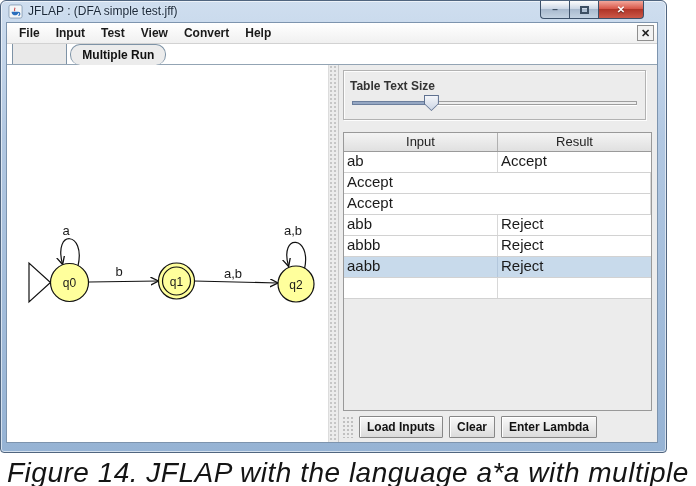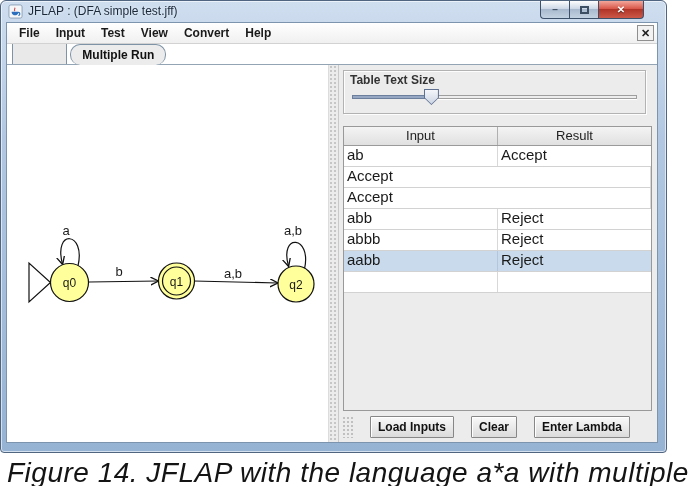--- a/index.html
+++ b/index.html
@@ -45,21 +45,21 @@
 
   .content { flex:1; display:flex; min-height:0; }
   .canvas { width:321px; background:#fff; position:relative; }
   .divider { width:11px; background-color:#ececec;
     background-image:radial-gradient(#c6c6c6 1px, transparent 1.2px);
     background-size:4px 4px; border-left:1px solid #dcdcdc; border-right:1px solid #c9c9c9; }
   .rightpanel { flex:1; background:#ececec; display:flex; flex-direction:column; padding:4px 4px 3px 3px; min-width:0; }
 
   
   .group { border:1px solid #b2b2b2; box-shadow:inset 1px 1px 0 #fdfdfd, 1px 1px 0 #fdfdfd;
-    margin:1px 7px 12px 1px; padding:2px 6px 8px 6px; }
+    margin:1px 7px 12px 1px; padding:8px 6px 8px 6px; }
   .group-label { font-size:12px; font-weight:bold; color:#333; }
   .slider { position:relative; height:17px; margin-top:1px; }
   .track-left { position:absolute; left:2px; top:7px; height:4px; width:28%;
     background:#95a7c3; border:1px solid #6c7f9d; }
   .track-right { position:absolute; left:28%; right:2px; top:7px; height:4px;
     background:#ededed; border:1px solid #9e9e9e; border-left:none; box-shadow:0 1px 0 #fff; }
   .thumb-outer { position:absolute; left:calc(28% - 7px); top:1px; width:15px; height:16px;
     background:#5f7190; clip-path:polygon(0 0,100% 0,100% 55%,50% 100%,0 55%); }
   .thumb-inner { position:absolute; left:1px; top:1px; width:13px; height:14px;
     background:linear-gradient(180deg,#f4f6fa,#ccd5e4); clip-path:polygon(0 0,100% 0,100% 55%,50% 100%,0 55%); }
@@ -72,21 +72,21 @@
   .th:first-child { border-right:1px solid #b0b0b0; }
   .trow { display:flex; height:21px; background:#fff; border-bottom:1px solid #d2d2d2; }
   .trow.selected { background:#c8daeb; }
   .trow.selected .cell { border-right-color:#b3c7dc; }
   .cell { flex:1; font-size:15px; color:#1a1a1a; line-height:18px; padding-left:3px;
     white-space:nowrap; overflow:hidden; }
   .cell:first-child { border-right:1px solid #d8d8d8; }
   .filler { flex:1; background:#ececec; }
 
   
-  .toolbar { display:flex; align-items:center; height:28px; padding-top:3px; gap:17px; }
+  .toolbar { display:flex; align-items:center; height:28px; padding-top:3px; gap:6px; }
   .grip { width:11px; height:22px; background-color:#ececec;
     background-image:radial-gradient(#c0c0c0 1px, transparent 1.2px); background-size:4px 4px; }
   .btn { height:22px; padding:0 7px; font-family:"Liberation Sans",sans-serif; font-size:12px;
     font-weight:bold; color:#111; background:linear-gradient(180deg,#f9f9f9,#dbdbdb);
     border:1px solid #878787; box-shadow:inset 1px 1px 0 #fff; border-radius:1px; white-space:nowrap; }
 
   
   .dfa-svg { position:absolute; left:0; top:0; }
   .dfa-label { font-family:"Liberation Sans",sans-serif; font-size:12px; fill:#1a1a1a; }
   .edge-label { font-family:"Liberation Sans",sans-serif; font-size:13px; fill:#1a1a1a; }

